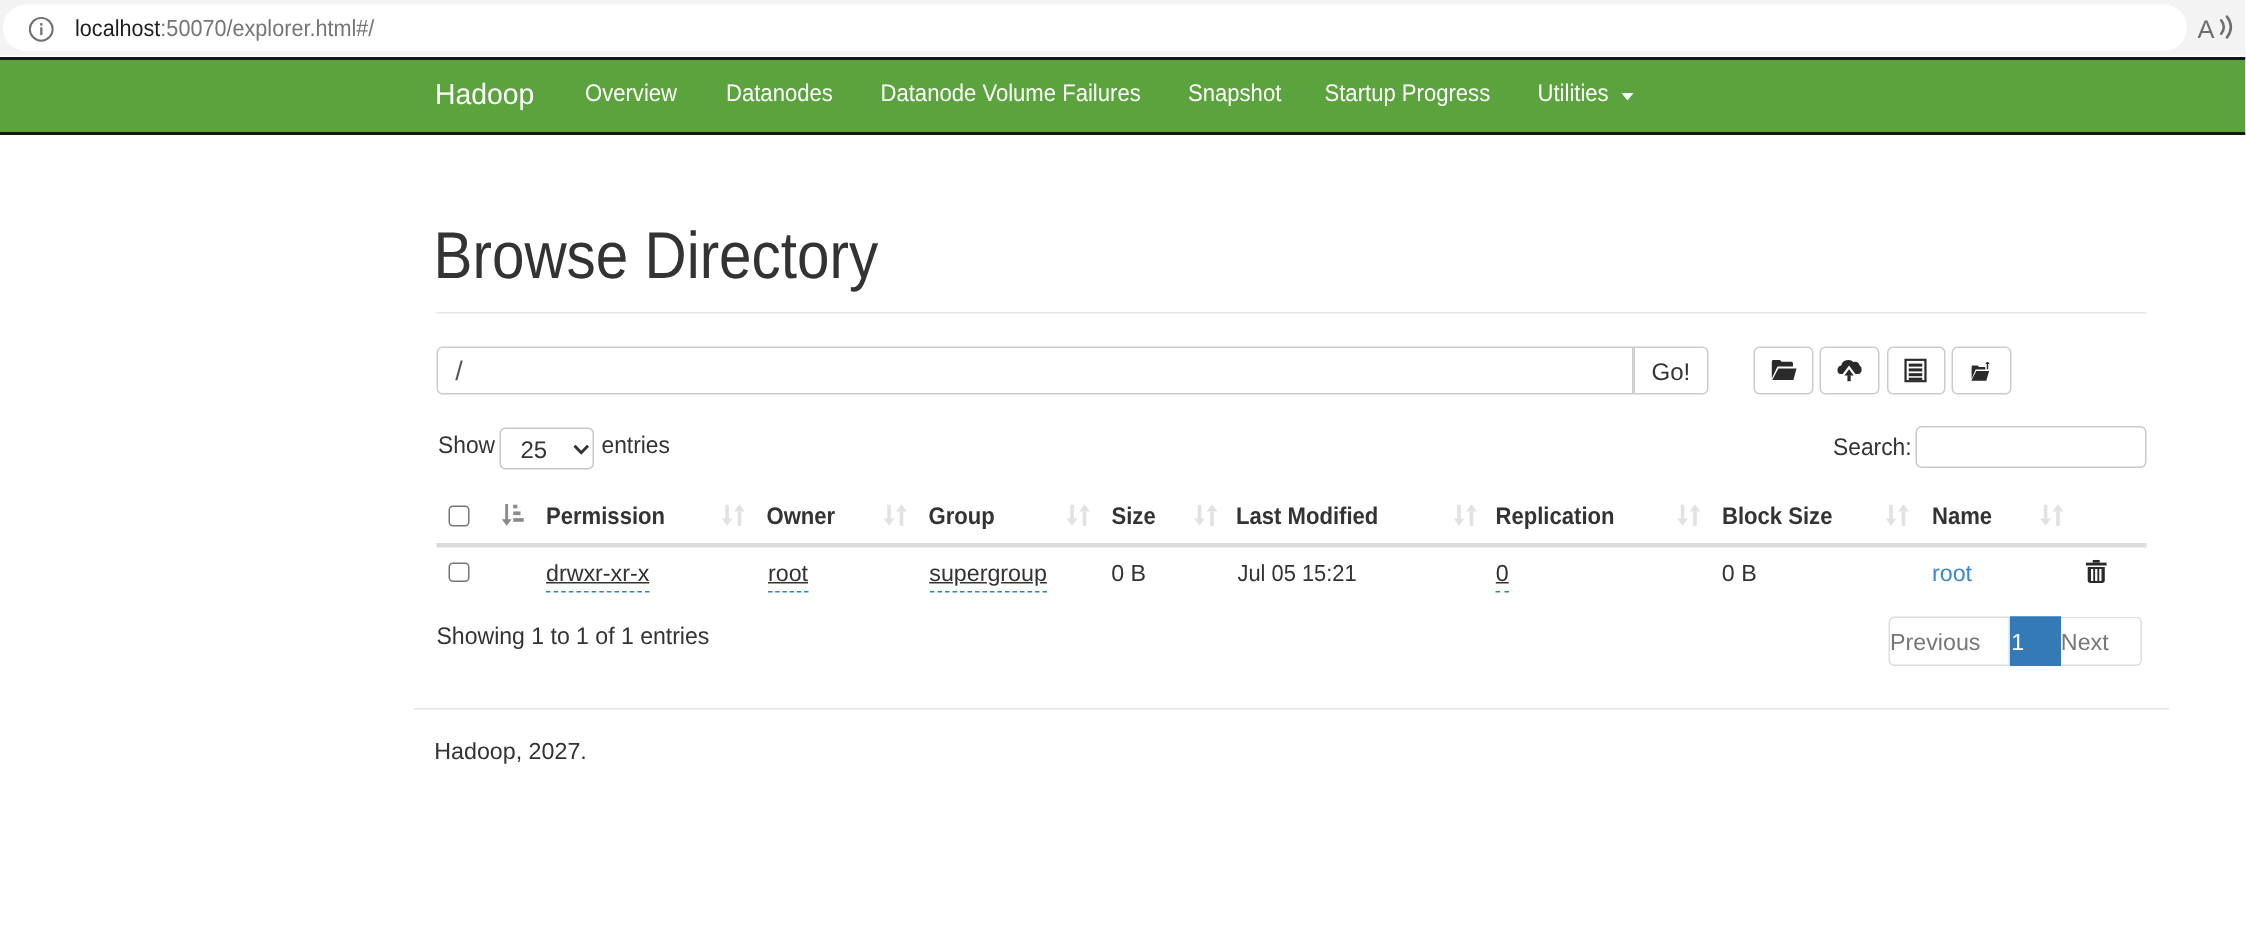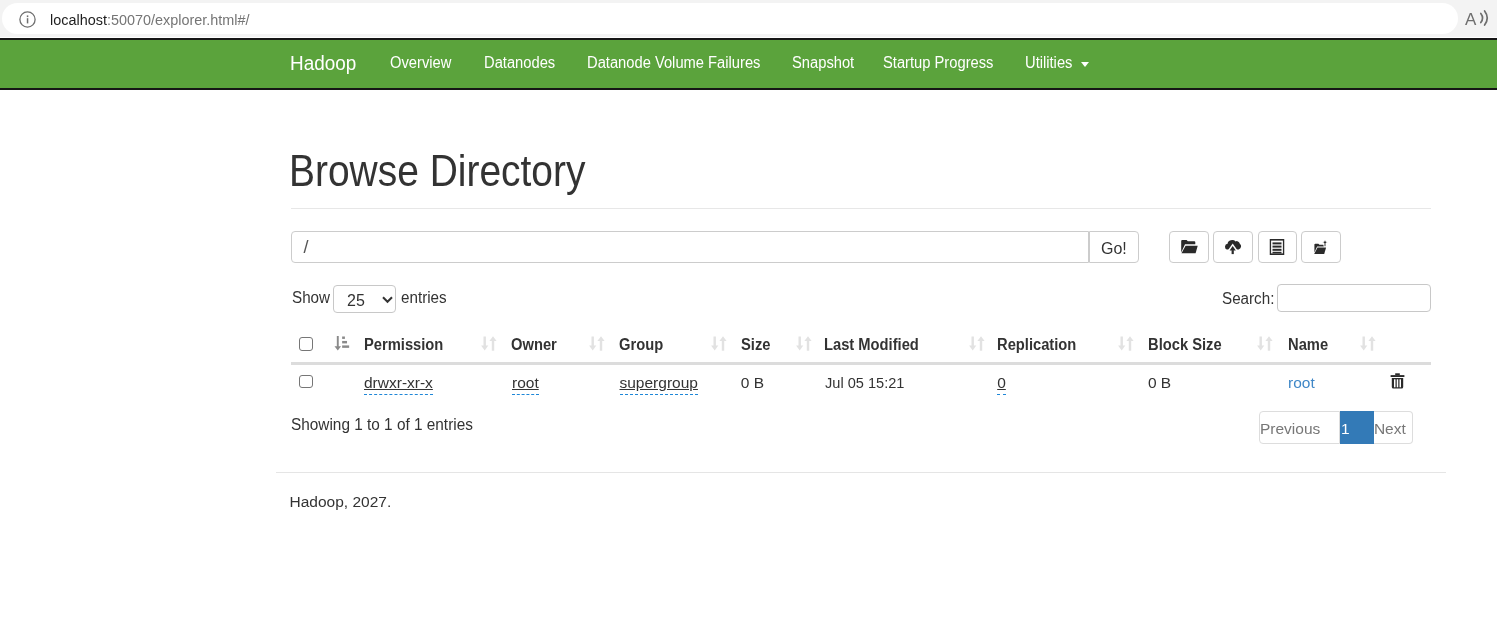--- a/index.html
+++ b/index.html
@@ -41,21 +41,21 @@
 .cbx { position:absolute; width:13.5px; height:13.5px; border:1.4px solid #767676; border-radius:3px; background:#fff; }
 .sortpair { position:absolute; top:335.6px; width:16px; height:15px; }
 #hdrborder { position:absolute; left:290.5px; top:362.4px; width:1140px; height:2.4px; background:#dcdcdc; }
 .dashed { border-bottom:1.6px dashed #1e87d8; padding-bottom:2.6px;text-decoration:underline; }
 #showing { position:absolute; left:290.5px; top:416.2px; font-size:16px; color:#333; transform:scaleX(0.96); transform-origin:left top; }
 
 #pag { position:absolute; left:1259px; top:411px; width:171.5px; height:32.5px; }
 #pag .cell { position:absolute; top:0; height:32.5px; font-size:15.5px; line-height:34.5px; text-align:left; }
 #pprev { left:0; width:81px; border:1px solid #ddd; border-radius:4px 0 0 4px; color:#777; background:#fff; }
 #pone { left:80.9px; width:34px; background:#337ab7; border:1px solid #337ab7; color:#fff; }
-#pnext { left:114.9px; width:39px; border:1px solid #ddd; border-left:none; border-radius:0 4px 4px 0; color:#777; background:#fff; }
+#pnext { left:114.9px; width:54px; border:1px solid #ddd; border-left:none; border-radius:0 4px 4px 0; color:#777; background:#fff; }
 
 #hr2 { position:absolute; left:275.5px; top:471.8px; width:1170px; height:1px; background:#e5e5e5; }
 #footer { position:absolute; left:289.5px; top:492.6px; font-size:15.5px; color:#333; }
 </style>
 </head>
 <body>
 <div id="toolbar"></div>
 <div id="pill"></div>
 <svg class="abs" style="left:19px;top:11px" width="17" height="17" viewBox="0 0 17 17">
     <circle cx="8.5" cy="8.5" r="7.6" fill="none" stroke="#6f6f6f" stroke-width="1.3"></circle>

